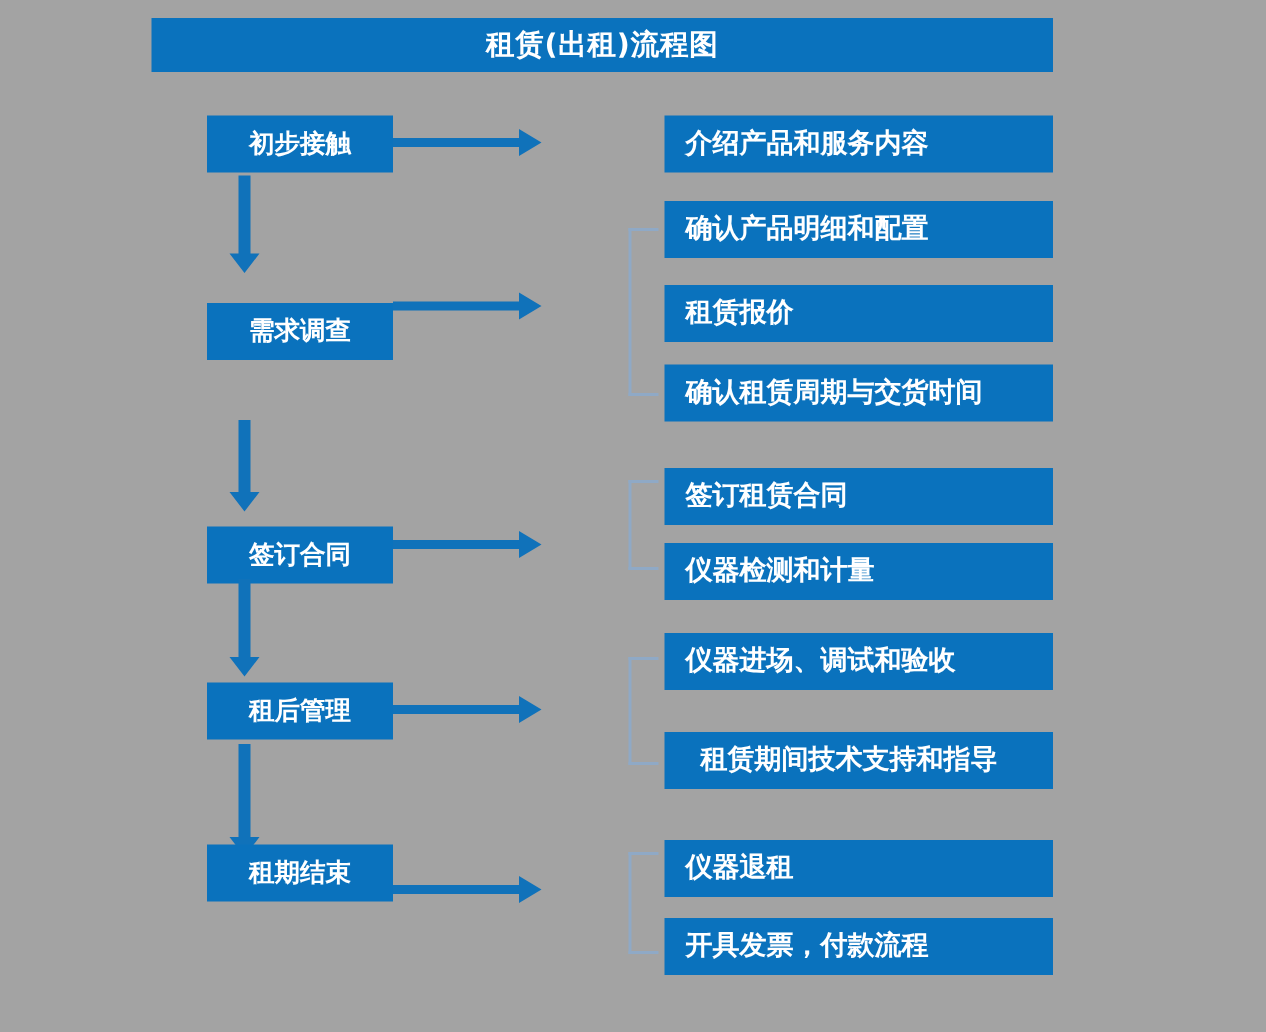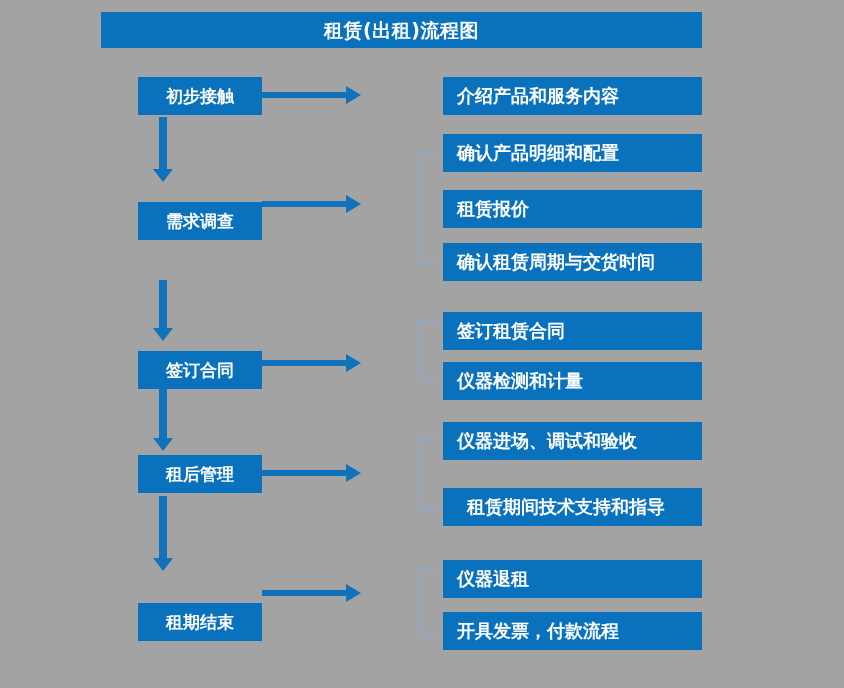--- a/index.html
+++ b/index.html
@@ -203,21 +203,21 @@
   <div class="box detail-box" style="top:488px;padding-left:24px;">
     <span class="box-label">租赁期间技术支持和指导</span>
   </div>
 
   <div class="arrow-v" style="left:152px; top:496px; height:76px;">
     <svg width="22" height="76" viewBox="0 0 22 76">
       <path d="M7 0 L15 0 L15 62 L21 62 L11 75 L1 62 L7 62 Z" fill="#1072BA"></path>
     </svg>
   </div>
 
-  <div class="box stage-box" style="top:603px;">
+  <div class="box stage-box" style="top:563px;">
     <span class="box-label">租期结束</span>
   </div>
 
   <div class="arrow-h" style="left:262px; top:582px;">
     <svg width="100" height="22" viewBox="0 0 100 22">
       <path d="M0 8 L84 8 L84 2 L99 11 L84 20 L84 14 L0 14 Z" fill="#1072BA"></path>
     </svg>
   </div>
 
   <div class="bracket" style="left:419px; top:568px; height:68px;"></div>

